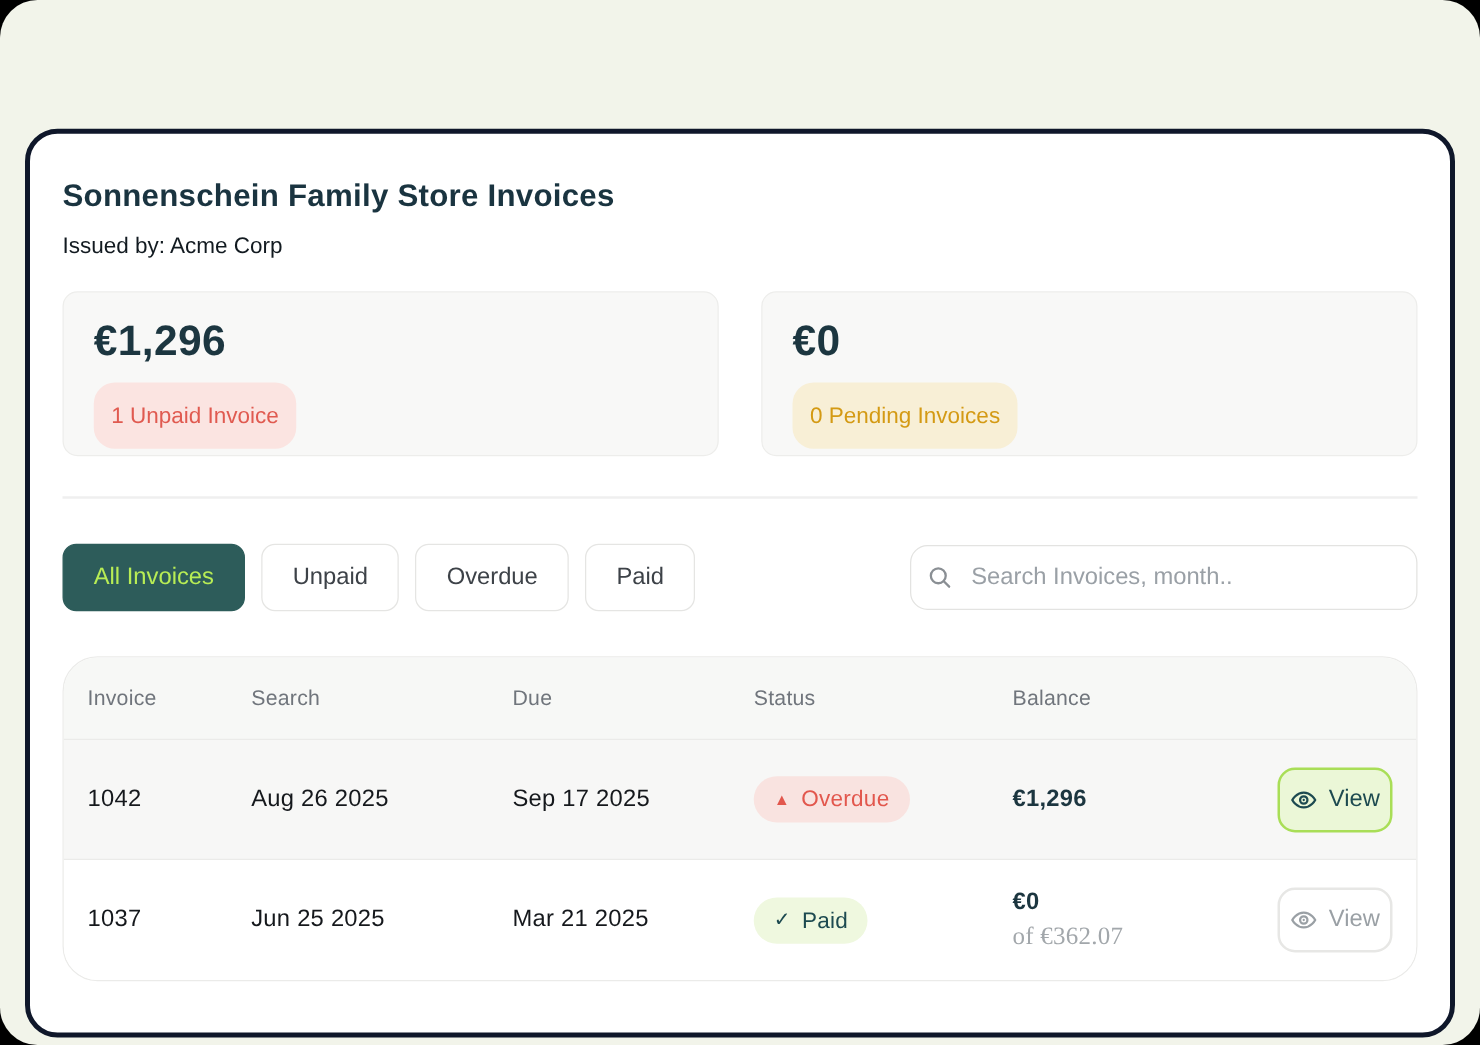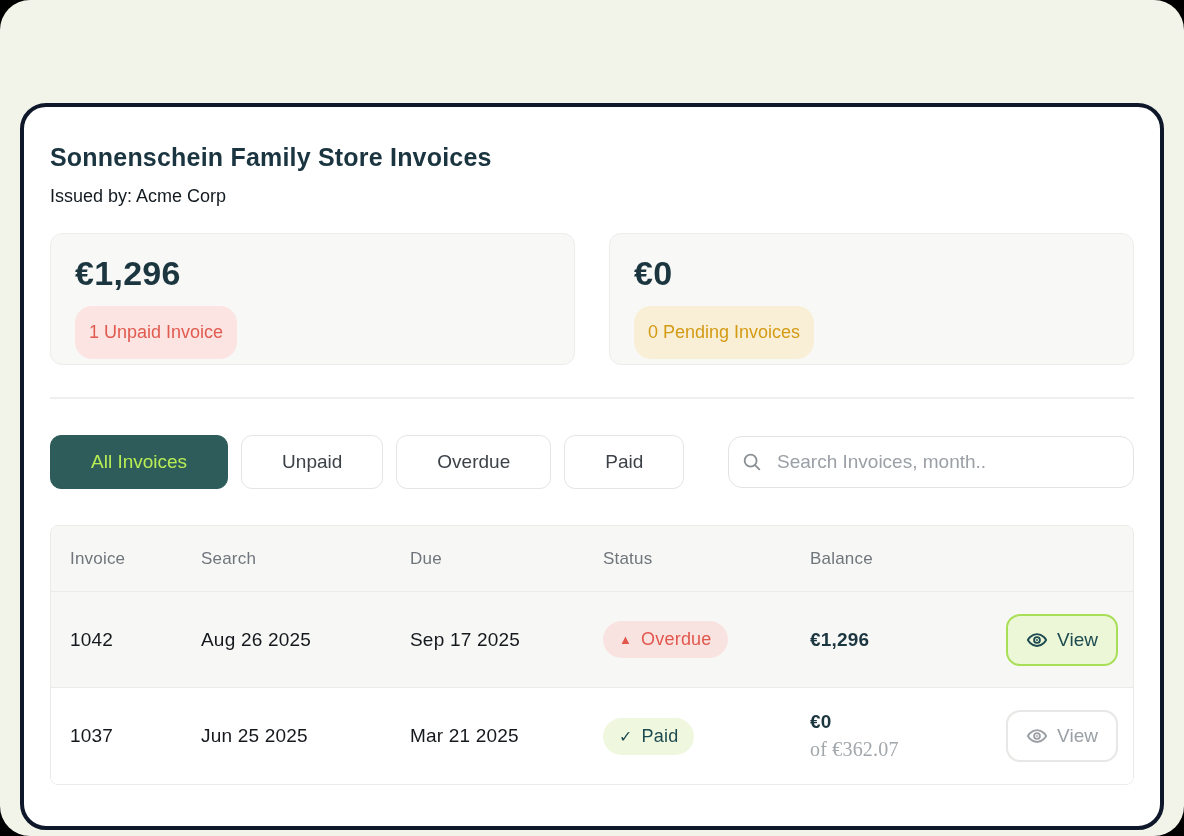--- a/index.html
+++ b/index.html
@@ -63,21 +63,21 @@
   .stat-badge.amber { background: #f8efd6; color: #d49a14; }
   .divider {
     margin-top: 32px;
     border: none;
     border-top: 2px solid #efefef;
   }
   
   .controls-row { display: flex; align-items: center; gap: 13px; margin-top: 36px; }
   .filter-btn {
     height: 54px;
-    padding: 0 40px;
+    padding: 0 24px;
     background: #ffffff;
     border: 1px solid #e5e5e3;
     border-radius: 11px;
     font-family: "Liberation Sans", sans-serif;
     font-size: 19px;
     color: #3d4248;
     cursor: pointer;
   }
   .filter-btn.active {
     background: #2d5c5a;
@@ -101,21 +101,21 @@
     font-family: "Liberation Sans", sans-serif;
     font-size: 19px;
     color: #3d4248;
     background: transparent;
   }
   .search-box input::placeholder { color: #9aa0a6; }
   
   .invoice-table {
     margin-top: 36px;
     border: 1px solid #ebebe9;
-    border-radius: 8px;
+    border-radius: 28px;
     overflow: hidden;
   }
   .t-row {
     display: grid;
     grid-template-columns: 131px 209px 193px 207px 196px 1fr;
     align-items: center;
     padding: 0 19px;
   }
   .t-head {
     height: 66px;
@@ -137,21 +137,21 @@
     padding: 8px 16px;
     border-radius: 19px;
   }
   .status-badge.overdue { background: #f9e3e0; color: #e2574d; }
   .status-badge.overdue .status-icon { font-size: 13px; }
   .status-badge.paid { background: #eff8df; color: #1d4a50; }
   .status-badge.paid .status-icon { font-size: 16px; }
   .view-cell { display: flex; justify-content: flex-end; }
   .view-btn {
     display: inline-flex; align-items: center; justify-content: center; gap: 9px;
-    width: 112px; height: 52px;
+    width: 92px; height: 52px;
     border-radius: 14px;
     font-family: "Liberation Sans", sans-serif;
     font-size: 19px;
     cursor: pointer;
   }
   .view-btn.primary {
     background: #ebf7d7;
     border: 2px solid #a9de57;
     color: #1d4a50;
   }

